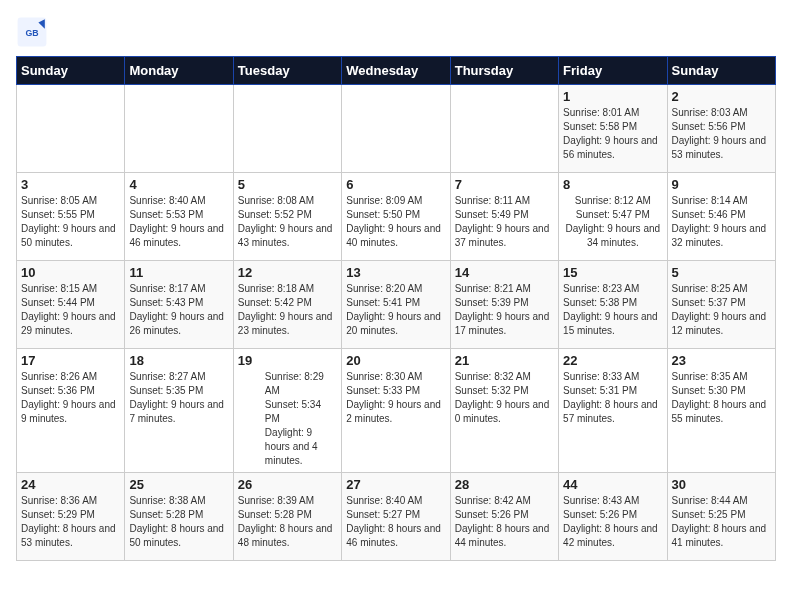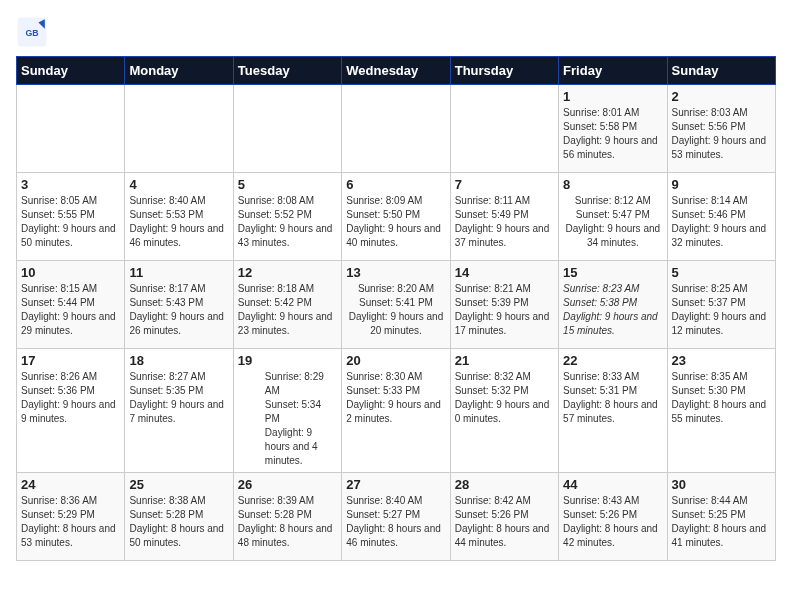--- a/index.html
+++ b/index.html
@@ -194,33 +194,33 @@
 Daylight: 9 hours and 26 minutes.</div>
         </td>
         <td>
           <div class="day-num">12</div>
           <div class="day-info" style="white-space: pre-line;">Sunrise: 8:18 AM
 Sunset: 5:42 PM
 Daylight: 9 hours and 23 minutes.</div>
         </td>
         <td>
           <div class="day-num">13</div>
-          <div class="day-info" style="white-space: pre-line; text-align: center;">Sunrise: 8:20 AM
+          <div class="day-info" style="white-space: pre-line;">Sunrise: 8:20 AM
 Sunset: 5:41 PM
 Daylight: 9 hours and 20 minutes.</div>
         </td>
         <td>
           <div class="day-num">14</div>
           <div class="day-info" style="white-space: pre-line;">Sunrise: 8:21 AM
 Sunset: 5:39 PM
 Daylight: 9 hours and 17 minutes.</div>
         </td>
         <td>
           <div class="day-num">15</div>
-          <div class="day-info" style="white-space: pre-line; font-style: italic;">Sunrise: 8:23 AM
+          <div class="day-info" style="white-space: pre-line;">Sunrise: 8:23 AM
 Sunset: 5:38 PM
 Daylight: 9 hours and 15 minutes.</div>
         </td>
         <td>
           <div class="day-num">5</div>
           <div class="day-info" style="white-space: pre-line;">Sunrise: 8:25 AM
 Sunset: 5:37 PM
 Daylight: 9 hours and 12 minutes.</div>
         </td>
       </tr>

